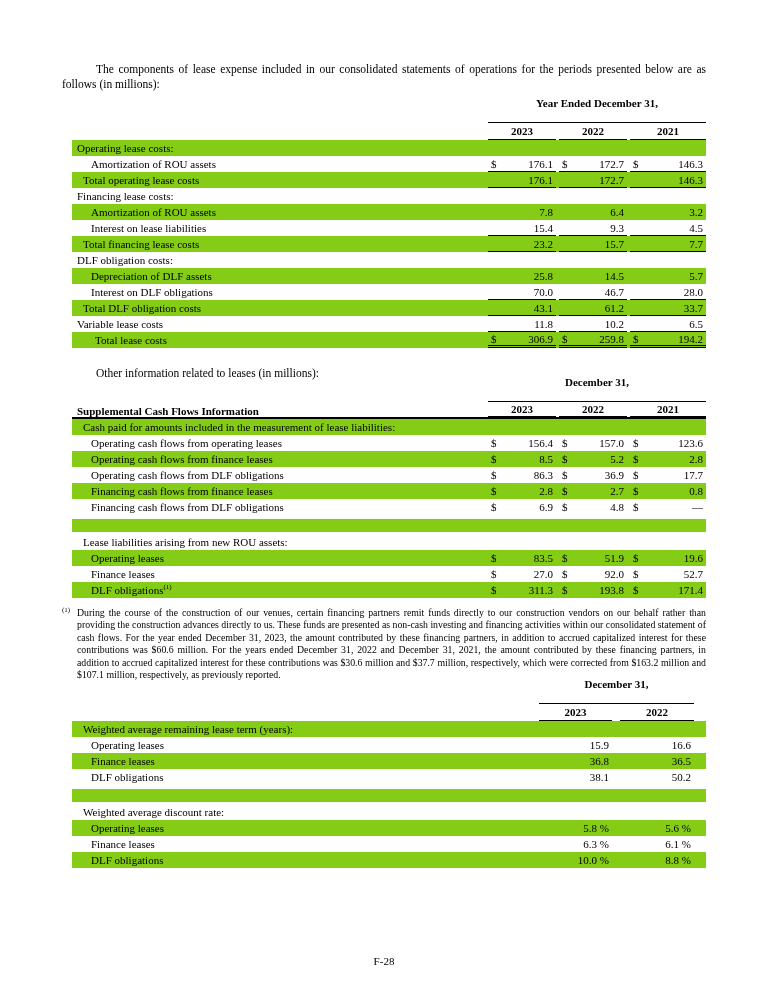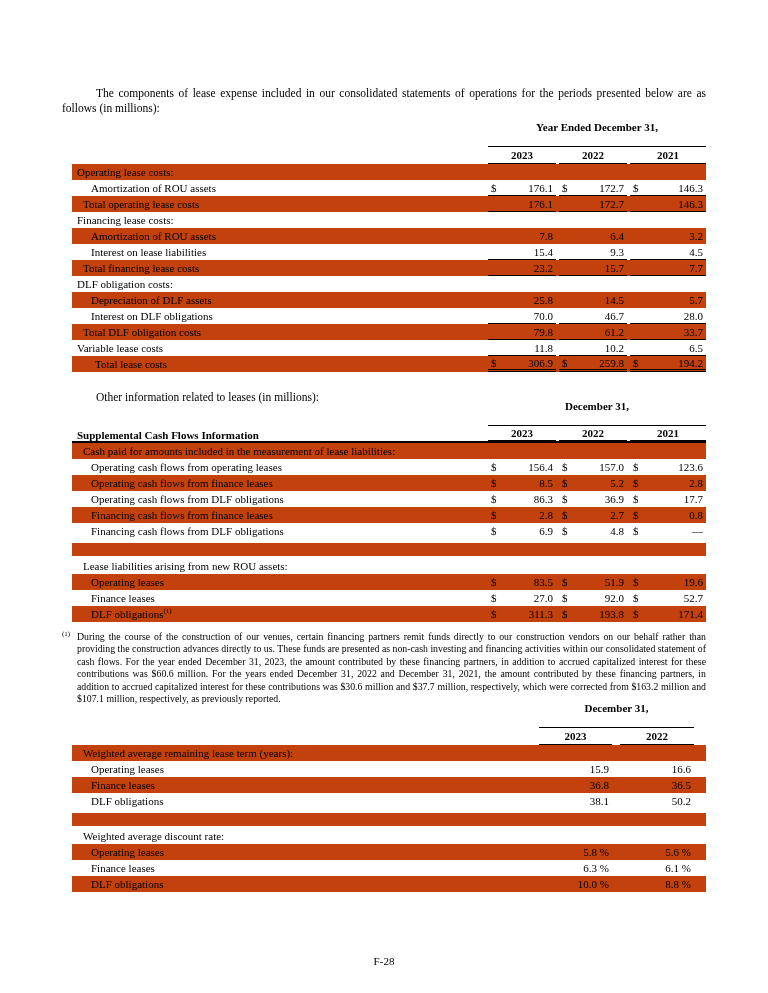--- a/index.html
+++ b/index.html
@@ -4,38 +4,38 @@
 <style>
   * { margin:0; padding:0; box-sizing:border-box; }
   html,body { background:#ffffff; }
   .page {
     width:768px; height:993px; position:relative; background:#fff;
     font-family:"Liberation Serif","DejaVu Serif",serif;
     font-size:11.5px; color:#000; overflow:hidden; margin:0 auto;
   }
   .content { padding:0 62px; }
   .para { text-align:justify; text-indent:34px; line-height:15px; }
-  .intro { margin-top:86px; }
+  .intro { margin-top:62px; }
   .other { margin-top:18px; text-align:left; }
 
   .tbl { margin-left:10px; width:634px; font-size:11px; }
   .t1 { margin-top:16px; }
   .t2 { margin-top:6px; }
   .t3 { margin-top:8px; }
 
   .hdr-span { display:flex; align-items:flex-end; height:15px; }
   .spacer { flex:1; }
   .span-box {
     width:218px; text-align:center; font-weight:bold;
     border-bottom:1px solid #000; padding-bottom:13px; font-size:11px;
   }
   .years { display:flex; align-items:flex-end; height:17px; }
   .years2 { border-bottom:2px solid #000; }
   .row { display:flex; align-items:center; height:16px; }
-  .hl { background:#c2410c; }
+  .hl { background:#84cc16; }
   .lbl { flex:1; padding-left:5px; }
   .indb { padding-left:11px; }
   .indc { padding-left:19px; }
   .indd { padding-left:23px; }
   .bold { font-weight:bold; }
 
   .nums { display:flex; width:218px; height:100%; }
   .num {
     width:68px; display:flex; justify-content:space-between;
     align-items:center; padding:0 3px; height:100%;
@@ -224,21 +224,21 @@
               <span>28.0</span>
             </div>
         </div>
       </div>
 
       <div class="row hl">
         <div class="lbl indb">Total DLF obligation costs</div>
         <div class="nums">
           <div class="num bb">
               <span></span>
-              <span>79.8</span>
+              <span>43.1</span>
             </div>
           <div class="num bb">
               <span></span>
               <span>61.2</span>
             </div>
           <div class="num bb">
               <span></span>
               <span>33.7</span>
             </div>
         </div>

